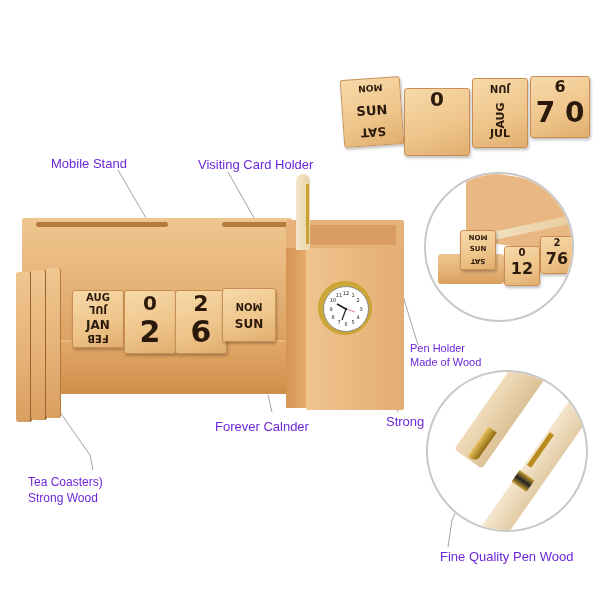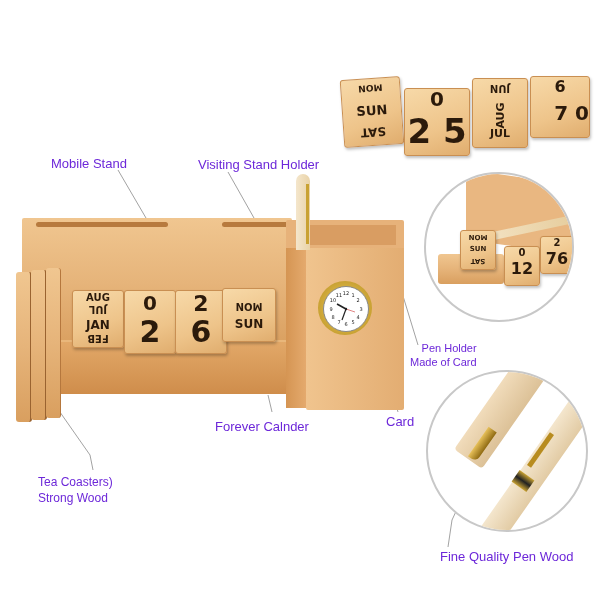--- a/index.html
+++ b/index.html
@@ -30,30 +30,29 @@
 </svg>
 
 <div>
   <div class="cube" style="left:342px;top:78px;width:58px;height:66px;transform:rotate(-4deg);">
     <div class="face" style="top:4px;font-size:9px;transform:rotate(180deg);">MON</div>
     <div class="face" style="top:24px;font-size:13px;">SUN</div>
     <div class="face" style="top:46px;font-size:12px;transform:rotate(180deg);">SAT</div>
   </div>
   <div class="cube" style="left:404px;top:88px;width:64px;height:66px;">
     <div class="face" style="top:-2px;font-size:20px;">0</div>
-    <div class="face" style="top:22px;font-size:34px;line-height:40px;"><span>2</span> <span>5</span></div>
   </div>
   <div class="cube" style="left:472px;top:78px;width:54px;height:68px;">
     <div class="face" style="top:4px;font-size:10px;transform:rotate(180deg);">JUN</div>
     <div class="face" style="top:30px;font-size:11px;transform:rotate(-90deg);">AUG</div>
     <div class="face" style="top:48px;font-size:11px;">JUL</div>
   </div>
   <div class="cube" style="left:530px;top:76px;width:58px;height:60px;">
     <div class="face" style="top:0px;font-size:16px;">6</div>
-    <div class="face" style="top:18px;font-size:20px;line-height:36px;text-align:right;"><span>7</span> <span>0</span></div>
+    <div class="face" style="top:18px;font-size:28px;line-height:36px;"><span>7</span> <span>0</span></div>
   </div>
 </div>
 
 <div>
 
   <div class="abs wood" style="left:22px;top:218px;width:270px;height:130px;border-radius:2px;"></div>
 
   <div class="abs" style="left:36px;top:222px;width:132px;height:5px;background:#b77a3e;border-radius:3px;"></div>
   <div class="abs" style="left:222px;top:222px;width:70px;height:5px;background:#b77a3e;border-radius:3px;"></div>
 
@@ -143,26 +142,26 @@
 
 <div class="circle" style="left:426px;top:370px;width:158px;height:158px;">
   <div class="abs" style="left:40px;top:70px;width:170px;height:34px;background:linear-gradient(180deg,#f1dcbb,#dcc197);transform:rotate(-55deg);transform-origin:left center;border-radius:4px;"></div>
   <div class="abs" style="left:56px;top:160px;width:170px;height:26px;background:linear-gradient(180deg,#f4e6cd,#e2cba4);transform:rotate(-55deg);transform-origin:left center;border-radius:4px;"></div>
   <div class="abs" style="left:44px;top:82px;width:36px;height:10px;background:linear-gradient(180deg,#e8c15a,#8f6a12);transform:rotate(-55deg);transform-origin:left center;border-radius:0 0 0 6px;"></div>
   <div class="abs" style="left:88px;top:100px;width:14px;height:18px;background:linear-gradient(90deg,#c9a233,#222 50%,#c9a233);transform:rotate(-55deg);"></div>
   <div class="abs" style="left:110px;top:58px;width:5px;height:40px;background:#b88c1f;transform:rotate(35deg);"></div>
 </div>
 
 <div class="label" style="left:51px;top:156px;">Mobile Stand</div>
-<div class="label" style="left:198px;top:157px;">Visiting Stand Holder</div>
-<div class="label small" style="left:410px;top:341px;text-align:right;">
+<div class="label" style="left:198px;top:157px;">Visiting Card Holder</div>
+<div class="label small" style="left:410px;top:341px;text-align:left;">
   <div>Pen Holder</div>
-  <div>Made of Card</div>
+  <div>Made of Wood</div>
 </div>
-<div class="label" style="left:386px;top:414px;">Card</div>
+<div class="label" style="left:386px;top:414px;">Strong</div>
 <div class="label" style="left:215px;top:419px;">Forever Calnder</div>
-<div class="label small" style="left:38px;top:474px;font-size:12px;line-height:16px;">
+<div class="label small" style="left:28px;top:474px;font-size:12px;line-height:16px;">
   <div>Tea Coasters)</div>
   <div>Strong Wood</div>
 </div>
 <div class="label" style="left:440px;top:548px;line-height:17px;text-align:center;">
   <div>Fine Quality Pen Wood</div>
 </div>
 
 </body></html>

